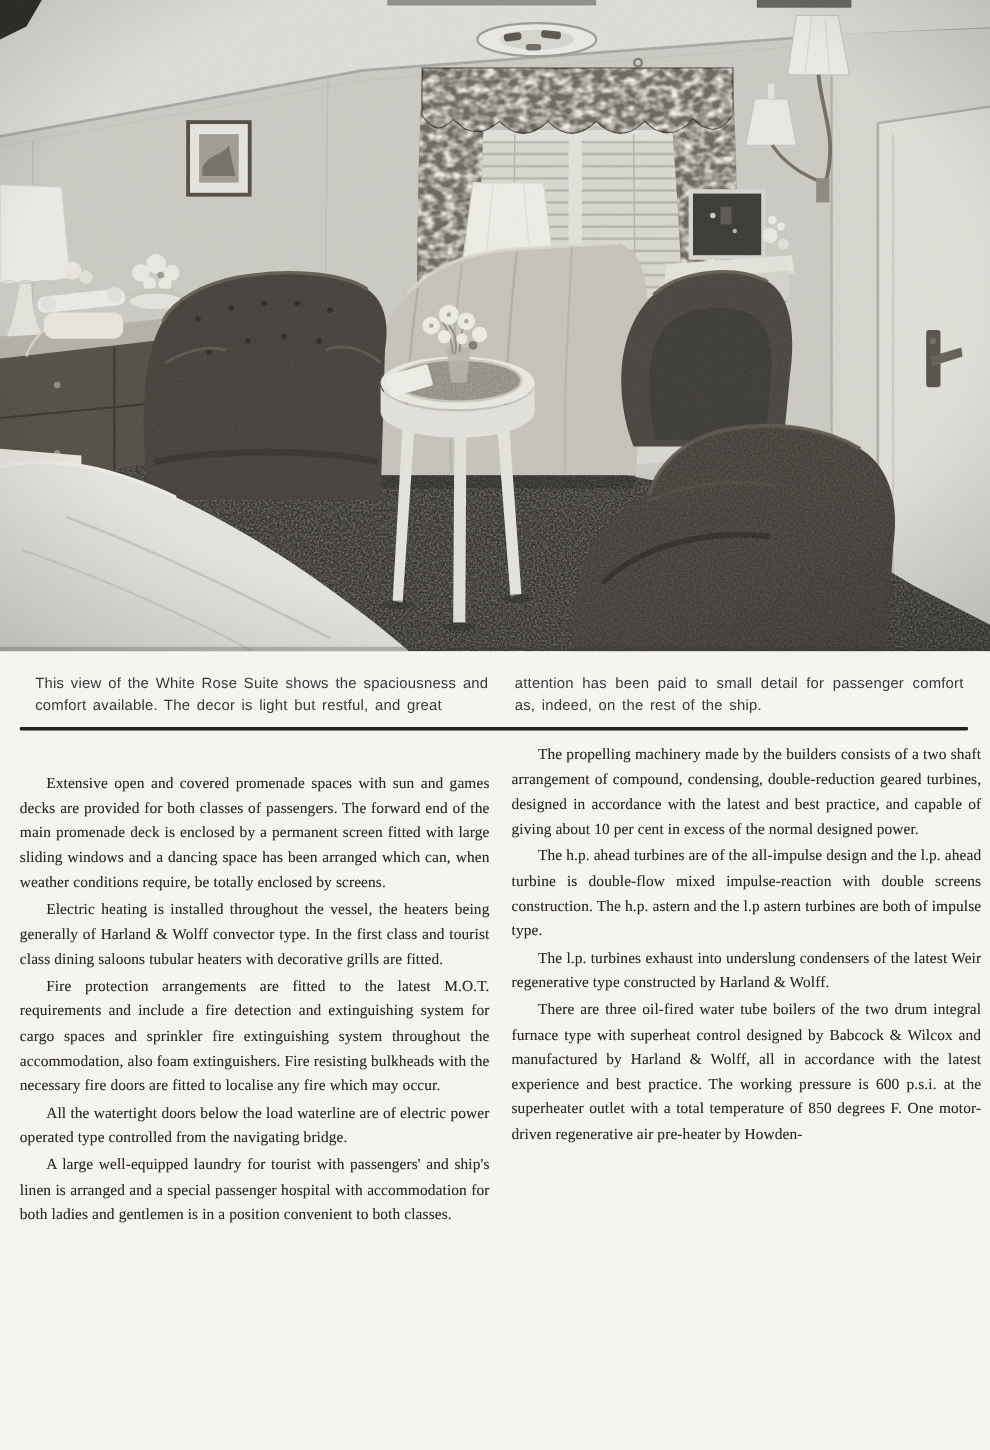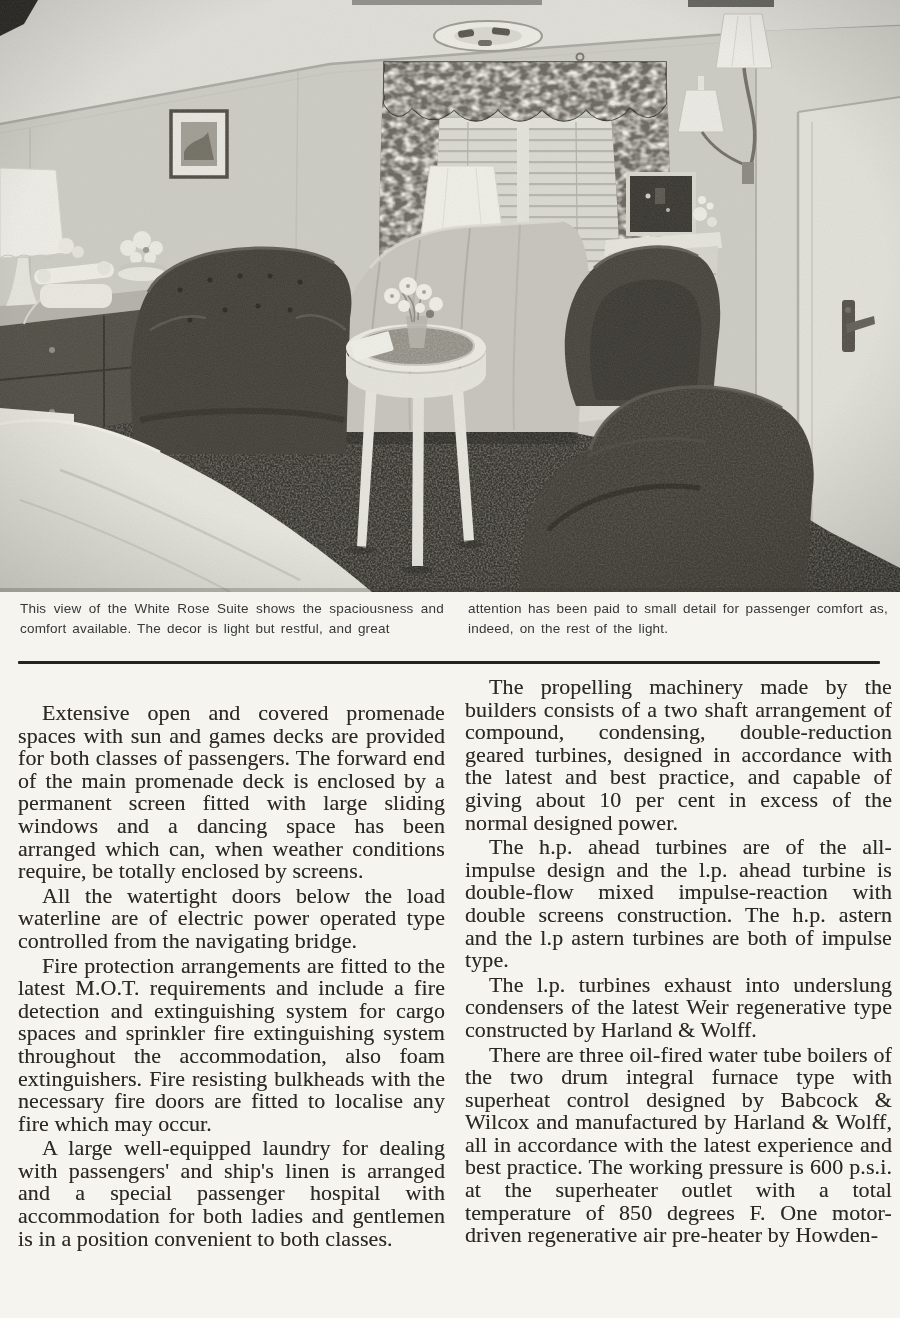--- a/index.html
+++ b/index.html
@@ -8,36 +8,36 @@
     background:#f5f4ef;overflow:hidden;
     font-family:"Liberation Serif",serif;
   }
   .photo{position:absolute;top:0;left:0;width:900px;height:592px;margin:0;}
   .photo svg{display:block;}
   .caption-row{
     position:absolute;top:599px;left:20px;width:868px;
     display:flex;justify-content:space-between;
   }
   .cap{
-    margin:0;font-family:"Liberation Sans",sans-serif;
+    margin:12px;font-family:"Liberation Sans",sans-serif;
     font-size:13.5px;line-height:20px;color:#34383a;
     text-align:justify;letter-spacing:0.2px;word-spacing:2px;
   }
   .cap.left{width:424px;}
   .cap.right{width:420px;}
   .rule{
     position:absolute;top:661px;left:18px;width:862px;height:3px;
     background:#24231f;border:none;margin:0;border-radius:1px;
   }
   .columns{
     position:absolute;top:676px;left:18px;width:874px;
     display:flex;justify-content:space-between;
   }
   .col{
-    width:427px;font-size:22px;line-height:22.6px;color:#2b2922;
+    width:427px;font-size:14px;line-height:22.6px;color:#2b2922;
     text-align:justify;text-shadow:0 0 0.5px rgba(43,41,34,0.4);
     letter-spacing:0.1px;
   }
   .col p{margin:0 0 2px 0;text-indent:24px;}
   .col.left{padding-top:26px;}
 </style>
 </head>
 <body>
 
 <div class="page">
@@ -302,31 +302,32 @@
         <rect x="688" y="0" width="86" height="7" fill="#2a2925" opacity="0.7"></rect>
         <rect x="0" y="588" width="900" height="4" fill="#2a2925" opacity="0.25"></rect>
       </g>
       <rect width="900" height="592" fill="#fff" filter="url(#grainFine)" opacity="0.5"></rect>
       <rect width="900" height="592" fill="url(#vig)"></rect>
     </svg>
   </figure>
 
   <div class="caption-row">
     <p class="cap left">This view of the White Rose Suite shows the spaciousness and comfort available.  The decor is light but restful, and great</p>
-    <p class="cap right">attention has been paid to small detail for passenger comfort as, indeed, on the rest of the light.</p>
+    <p class="cap right">attention has been paid to small detail for passenger comfort as, indeed, on the rest of the ship.</p>
   </div>
 
   <hr class="rule">
 
   <div class="columns">
     <div class="col left">
       <p>Extensive open and covered promenade spaces with sun and games decks are provided for both classes of passengers. The forward end of the main promenade deck is enclosed by a permanent screen fitted with large sliding windows and a dancing space has been arranged which can, when weather conditions require, be totally enclosed by screens.</p>
+      <p>Electric heating is installed throughout the vessel, the heaters being generally of Harland &amp; Wolff convector type. In the first class and tourist class dining saloons tubular heaters with decorative grills are fitted.</p>
+      <p>Fire protection arrangements are fitted to the latest M.O.T. requirements and include a fire detection and extinguishing system for cargo spaces and sprinkler fire extinguishing system throughout the accommodation, also foam extinguishers. Fire resisting bulkheads with the necessary fire doors are fitted to localise any fire which may occur.</p>
       <p>All the watertight doors below the load waterline are of electric power operated type controlled from the navigating bridge.</p>
-      <p>Fire protection arrangements are fitted to the latest M.O.T. requirements and include a fire detection and extinguishing system for cargo spaces and sprinkler fire extinguishing system throughout the accommodation, also foam extinguishers. Fire resisting bulkheads with the necessary fire doors are fitted to localise any fire which may occur.</p>
-      <p>A large well-equipped laundry for dealing with passengers' and ship's linen is arranged and a special passenger hospital with accommodation for both ladies and gentlemen is in a position convenient to both classes.</p>
+      <p>A large well-equipped laundry for tourist with passengers' and ship's linen is arranged and a special passenger hospital with accommodation for both ladies and gentlemen is in a position convenient to both classes.</p>
     </div>
     <div class="col right">
       <p>The propelling machinery made by the builders consists of a two shaft arrangement of compound, condensing, double-reduction geared turbines, designed in accordance with the latest and best practice, and capable of giving about 10 per cent in excess of the normal designed power.</p>
       <p>The h.p. ahead turbines are of the all-impulse design and the l.p. ahead turbine is double-flow mixed impulse-reaction with double screens construction. The h.p. astern and the l.p astern turbines are both of impulse type.</p>
       <p>The l.p. turbines exhaust into underslung condensers of the latest Weir regenerative type constructed by Harland &amp; Wolff.</p>
       <p>There are three oil-fired water tube boilers of the two drum integral furnace type with superheat control designed by Babcock &amp; Wilcox and manufactured by Harland &amp; Wolff, all in accordance with the latest experience and best practice. The working pressure is 600 p.s.i. at the superheater outlet with a total temperature of 850 degrees F. One motor-driven regenerative air pre-heater by Howden-</p>
     </div>
   </div>
 
 </div>

